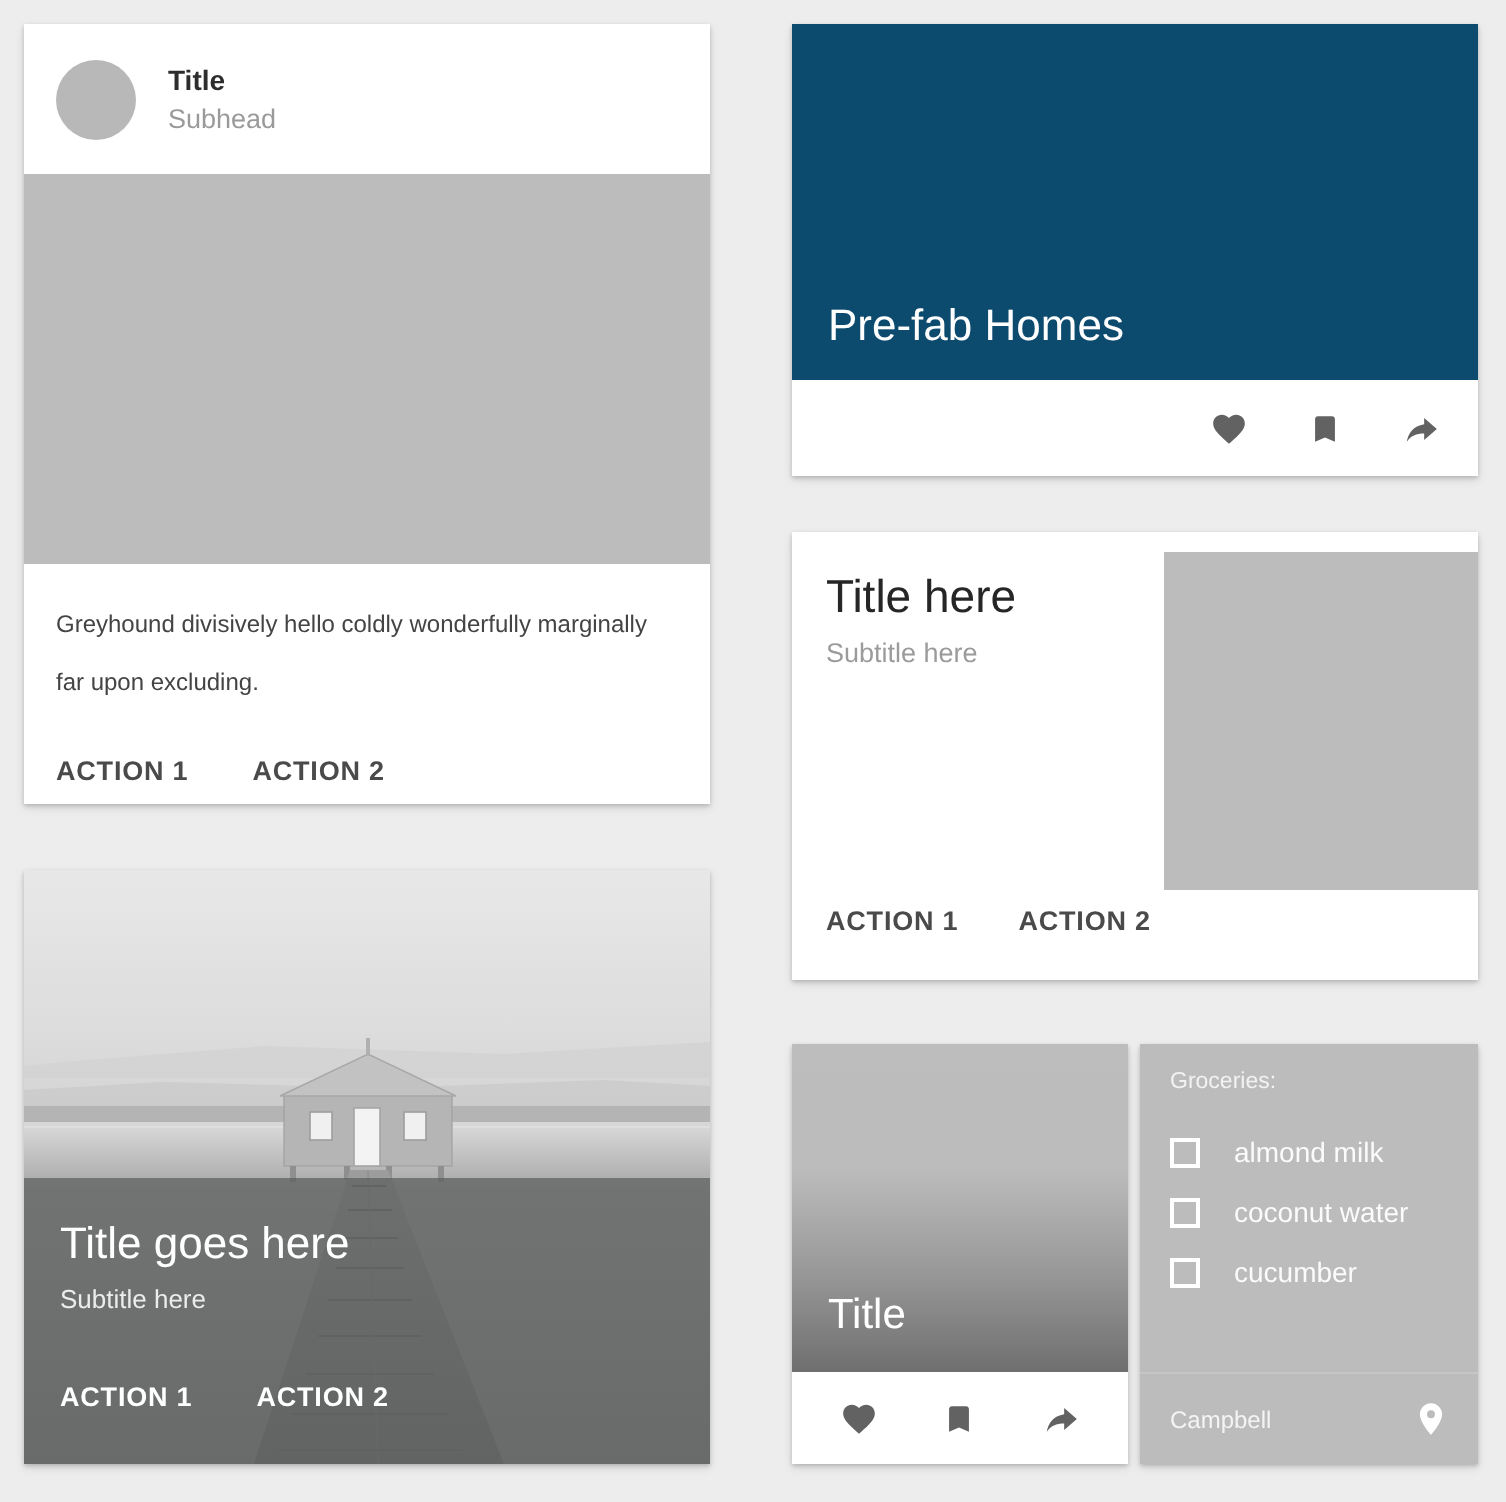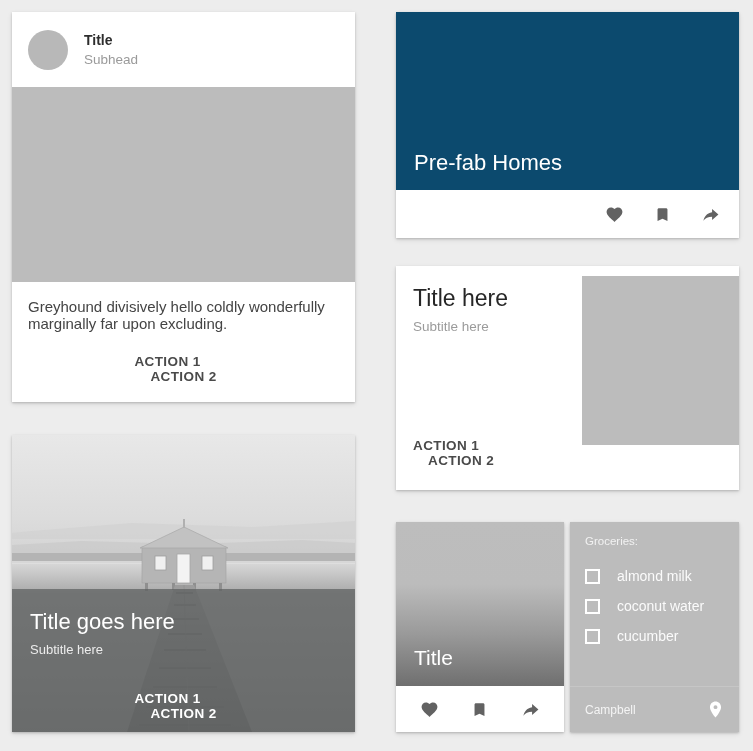--- a/index.html
+++ b/index.html
@@ -20,21 +20,20 @@
     position: absolute;
     background: #ffffff;
     box-shadow: 0 1px 2px rgba(0,0,0,0.18), 0 2px 5px rgba(0,0,0,0.10);
     overflow: hidden;
   }
   .media-gray { background: #bcbcbc; width: 100%; }
 
   .actions {
     display: flex;
     align-items: center;
-    flex-direction: column;
   }
   .action-btn {
     font-size: 13.5px;
     font-weight: bold;
     letter-spacing: 0.4px;
     color: #4a4a4a;
     text-transform: uppercase;
     background: none; border: none;
     cursor: pointer;
     font-family: "Liberation Sans", sans-serif;
@@ -70,21 +69,21 @@
   .c1-title {
     font-size: 14px; font-weight: bold; color: #2d2d2d;
     line-height: 19px;
   }
   .c1-subhead {
     font-size: 13.5px; color: #9a9a9a; line-height: 19px;
   }
   #card1 .media-gray { height: 195px; }
   .c1-body {
     padding: 16px 16px 0 16px;
-    font-size: 15px; color: #444; line-height: 17px;
+    font-size: 12px; color: #444; line-height: 29px;
   }
   #card1 .actions { padding: 22px 16px 0 16px; gap: 0; }
   #card1 .actions .action-btn:first-child { margin-right: 32px; }
 
   
   #card2 { left: 12px; top: 435px; width: 343px; height: 297px; }
   .photo {
     position: absolute; inset: 0;
     background: #cfcfcf;
     overflow: hidden;

